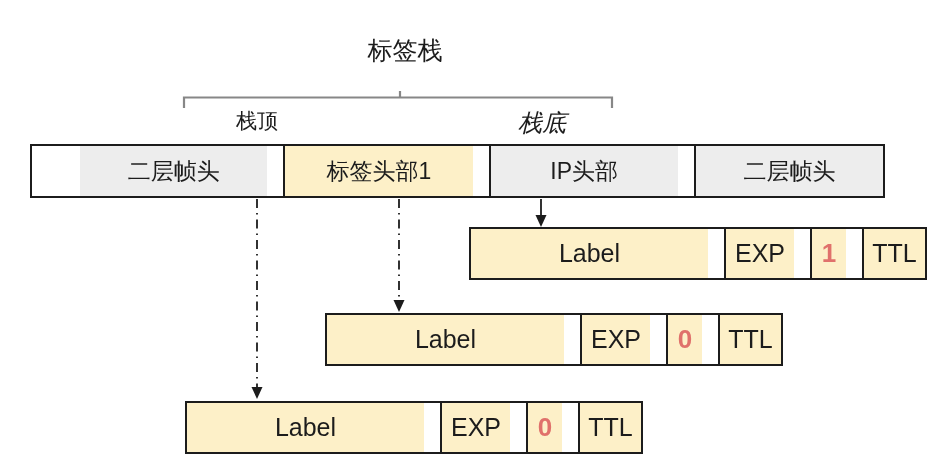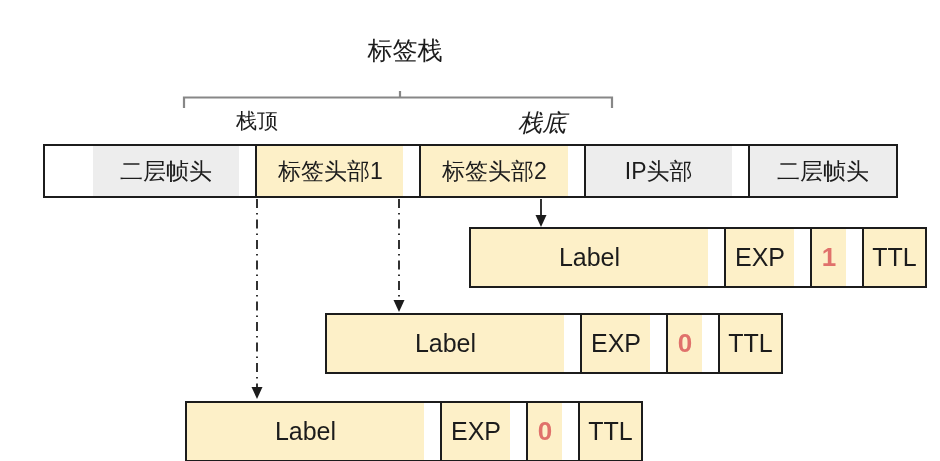--- a/index.html
+++ b/index.html
@@ -66,31 +66,31 @@
   .row .cell {
     display: flex;
     align-items: center;
     justify-content: center;
     white-space: nowrap;
     overflow: hidden;
   }
   .row .cell + .cell { border-left: 2.5px solid var(--ink); margin-left: 16px; }
 
   .packet-row {
-    left: 43px; top: 144px;
+    left: 30px; top: 144px;
     width: 855px; height: 54px;
     font-size: 23px;
     padding-left: 48px;
   }
   .packet-row .cell { flex: 1 1 0; }
   .cell.gray   { background: var(--gray); }
   .cell.yellow { background: var(--yellow); }
 
   .label-row {
-    width: 458px; height: 61px;
+    width: 458px; height: 53px;
     font-size: 25px;
   }
   .label-row .cell { background: var(--yellow); }
   .label-row-1 { left: 469px; top: 227px; }
   .label-row-2 { left: 325px; top: 313px; }
   .label-row-3 { left: 185px; top: 401px; }
   .c-label { flex: 0 0 237px; }
   .c-exp   { flex: 0 0 70px; }
   .c-s     { flex: 0 0 36px; font-weight: bold; font-size: 26px; color: var(--s-red); }
   .c-ttl   { flex: 1 1 0; }
@@ -119,21 +119,20 @@
     </g>
   </svg>
 
   <div class="txt title">标签栈</div>
   <div class="txt stack-top">栈顶</div>
   <div class="txt stack-bottom">栈底</div>
 
   <div class="row packet-row">
     <div class="cell gray">二层帧头</div>
     <div class="cell yellow">标签头部1</div>
-    <div class="cell yellow">标签头部2</div>
     <div class="cell gray">IP头部</div>
     <div class="cell gray">二层帧头</div>
   </div>
 
   <div class="row label-row label-row-1">
     <div class="cell c-label">Label</div>
     <div class="cell c-exp">EXP</div>
     <div class="cell c-s">1</div>
     <div class="cell c-ttl">TTL</div>
   </div>

